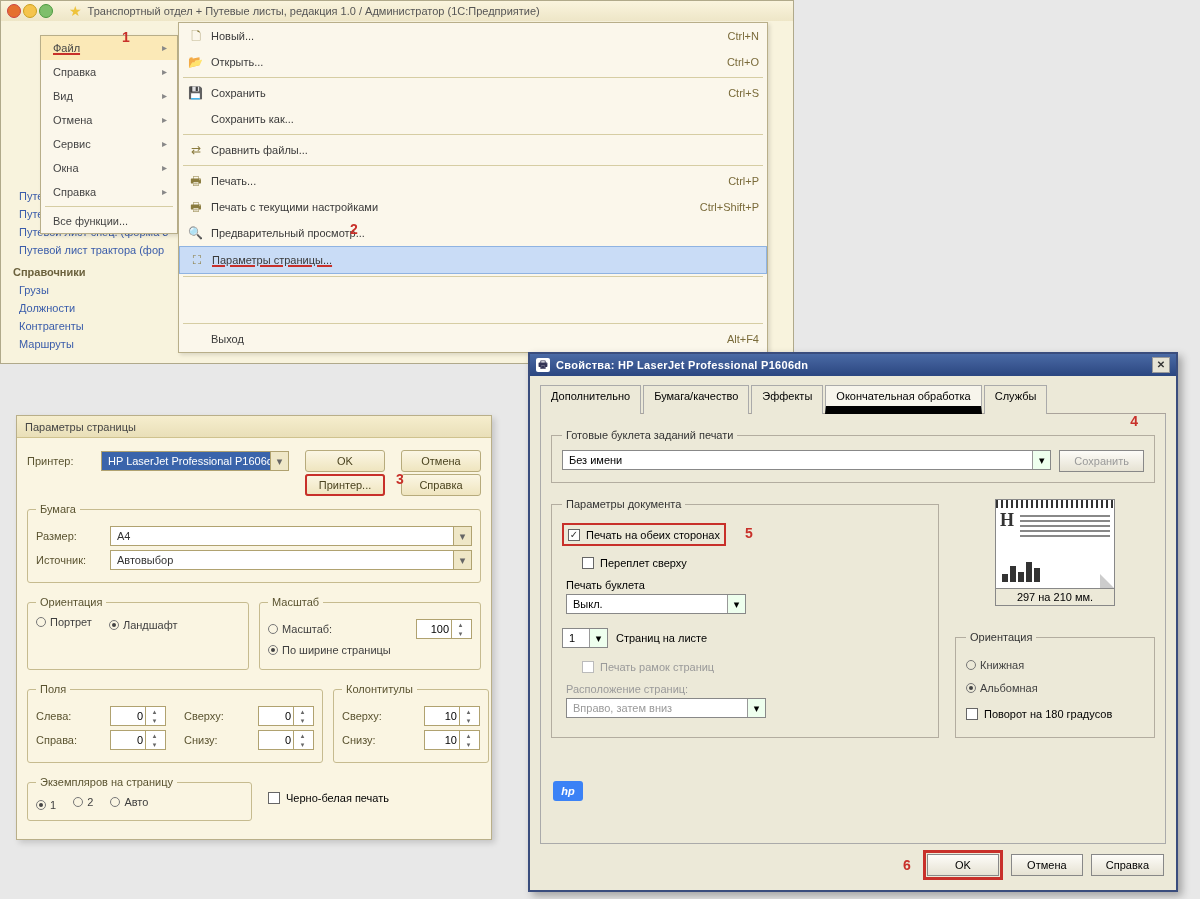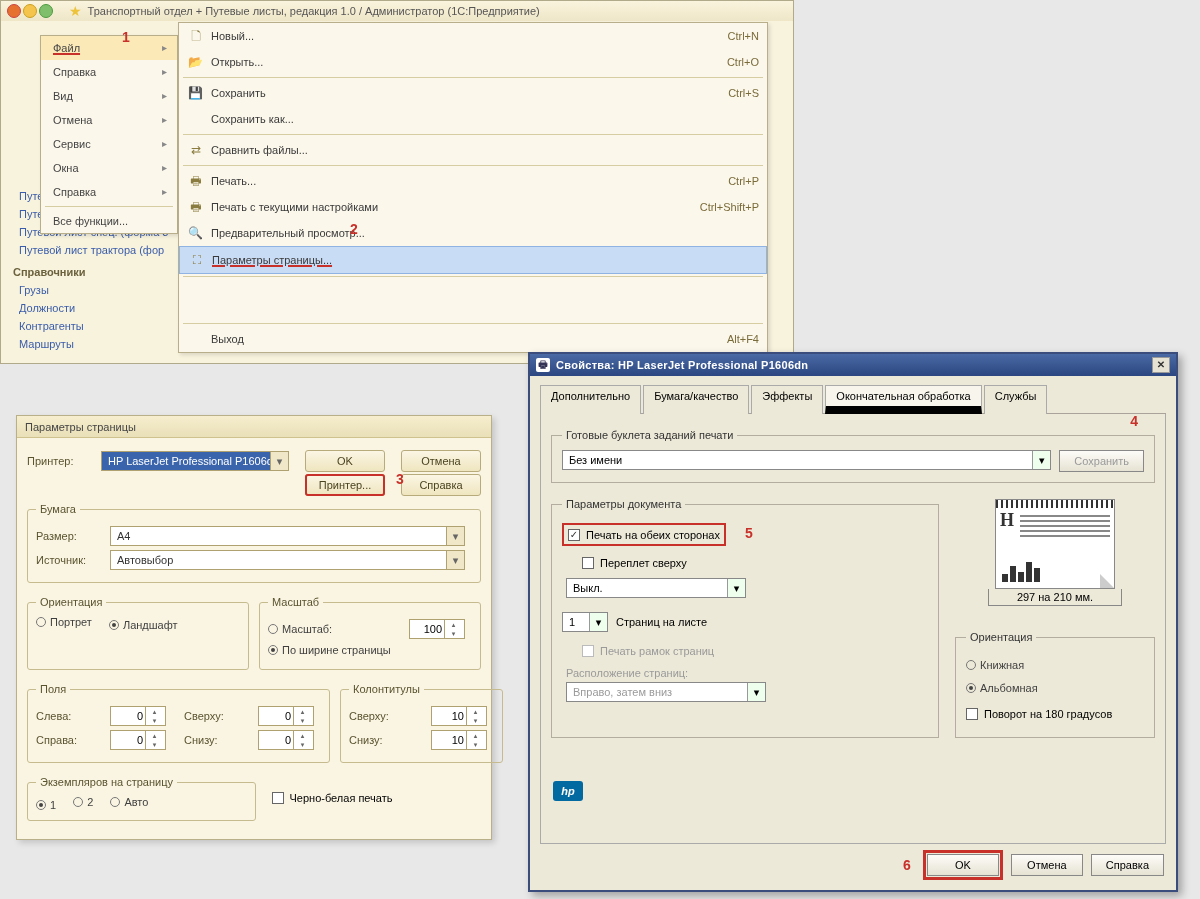--- a/index.html
+++ b/index.html
@@ -59,21 +59,21 @@
   .row{display:flex; align-items:center; margin:4px 0; gap:8px;}
   .row label.fl{color:#5a5330; width:66px;}
   .ddl{flex:1; height:20px; border:1px solid #b0a270; background:#fff; display:flex; align-items:center; padding:0 6px; font-size:11px; color:#333; position:relative;}
   .ddl.sel-blue{background:#3a64ab; color:#fff;}
   .ddl .ddl-btn{position:absolute; right:0; top:0; width:18px; height:100%; background:#efe7c7; border-left:1px solid #b0a270; display:flex; align-items:center; justify-content:center; color:#666;}
 
   .btncol{width:80px; display:flex; flex-direction:column; gap:6px; margin-left:8px;}
   .btn1c{height:22px; border:1px solid #b7ab7c; background:linear-gradient(#fbf6e4,#efe5bf); border-radius:3px; font-size:11px; color:#4b4420; display:flex; align-items:center; justify-content:center; cursor:pointer;}
   .btn1c.outlined{outline:2px solid #c8302a; outline-offset:-2px;}
 
-  fieldset.grp{border:1px solid #c6bb8f; border-radius:3px; margin:6px 0; padding:6px 15px 8px 8px;}
+  fieldset.grp{border:1px solid #c6bb8f; border-radius:3px; margin:6px 0; padding:6px 8px 8px 8px;}
   fieldset.grp legend{color:#5a5330; font-size:11px; padding:0 4px;}
   .radio{display:inline-flex; align-items:center; margin-right:14px; color:#3f3f3f; gap:4px;}
   .radio .dot{width:10px;height:10px;border:1px solid #777;border-radius:50%; display:inline-flex; align-items:center; justify-content:center;}
   .radio.checked .dot::after{content:"";width:4px;height:4px;background:#444;border-radius:50%;}
   .spin{display:inline-flex; height:20px; border:1px solid #b0a270; background:#fff; width:56px; align-items:center;}
   .spin input{border:none;width:34px;text-align:right;font-size:11px;padding-right:2px; outline:none;}
   .spin .ctl{width:18px; display:flex; flex-direction:column; border-left:1px solid #b0a270;}
   .spin .ctl span{flex:1; font-size:7px; text-align:center; color:#666; line-height:9px;}
 
   .two-col{display:flex; gap:10px;}
@@ -107,24 +107,24 @@
   .redbox{border:2px solid #c8302a; padding:2px 4px; display:inline-block;}
   .redbox-thick{border:3px solid #c8302a; padding:1px;}
 
   .previewbox{width:120px; height:90px; border:1px solid #888; background:#fff; position:relative; overflow:hidden;}
   .previewbox .spiral{position:absolute;top:0;left:0;right:0;height:8px;background:repeating-linear-gradient(90deg,#333 0 2px,transparent 2px 5px);}
   .previewbox .letter{position:absolute;left:4px;top:10px;font:bold 18px serif;color:#333;}
   .previewbox .lines{position:absolute;left:24px;top:12px;right:4px;}
   .previewbox .lines div{height:2px;background:#888;margin:3px 0;}
   .previewbox .chart{position:absolute;left:6px;bottom:6px;display:flex;align-items:flex-end;gap:2px;}
   .previewbox .chart span{width:6px;background:#333;display:inline-block;}
-  .pv-footer{text-align:center; border:1px solid #888; border-top:none; width:134px; padding:1px 0; font-size:11px;}
+  .pv-footer{text-align:center; border:1px solid #888; border-top:none; width:120px; padding:1px 0; font-size:11px;}
   .corner{position:absolute;right:0;bottom:0;width:0;height:0;border-left:14px solid #ccc;border-top:14px solid transparent;}
 
-  .hp-logo{position:absolute; left:12px; bottom:42px; width:30px;height:20px;background:#0369a1;border-radius:3px;color:#fff;font-style:italic;font-weight:bold;display:flex;align-items:center;justify-content:center;font-size:11px;}
+  .hp-logo{position:absolute; left:12px; bottom:42px; width:30px;height:20px;background:#3b82f6;border-radius:3px;color:#fff;font-style:italic;font-weight:bold;display:flex;align-items:center;justify-content:center;font-size:11px;}
 
   .btnbar{position:absolute; right:12px; bottom:10px; display:flex; gap:8px; align-items:center;}
 
 </style>
 </head>
 <body>
 
 <div class="app-window">
   <div class="app-titlebar">
     <span class="winbtns">
@@ -463,20 +463,21 @@
                 </span>
             </span>
             <span class="ann" style="position:static; margin-left:16px;">5</span>
           </div>
           <div style="margin:6px 0 6px 20px;">
             <span class="chk">
                 <span class="box"></span>
                 <span>Переплет сверху</span>
               </span>
           </div>
+          <div style="margin:6px 0 2px 4px;">Печать буклета</div>
           <div class="wsel" style="width:180px;margin:0 0 14px 4px;">
               <span>Выкл.</span>
               <span class="wsel-btn">▾</span>
             </div>
 
           <div style="display:flex;align-items:center;gap:8px;margin-bottom:12px;">
             <div class="wsel" style="width:46px">
                 <span>1</span>
                 <span class="wsel-btn">▾</span>
               </div>

